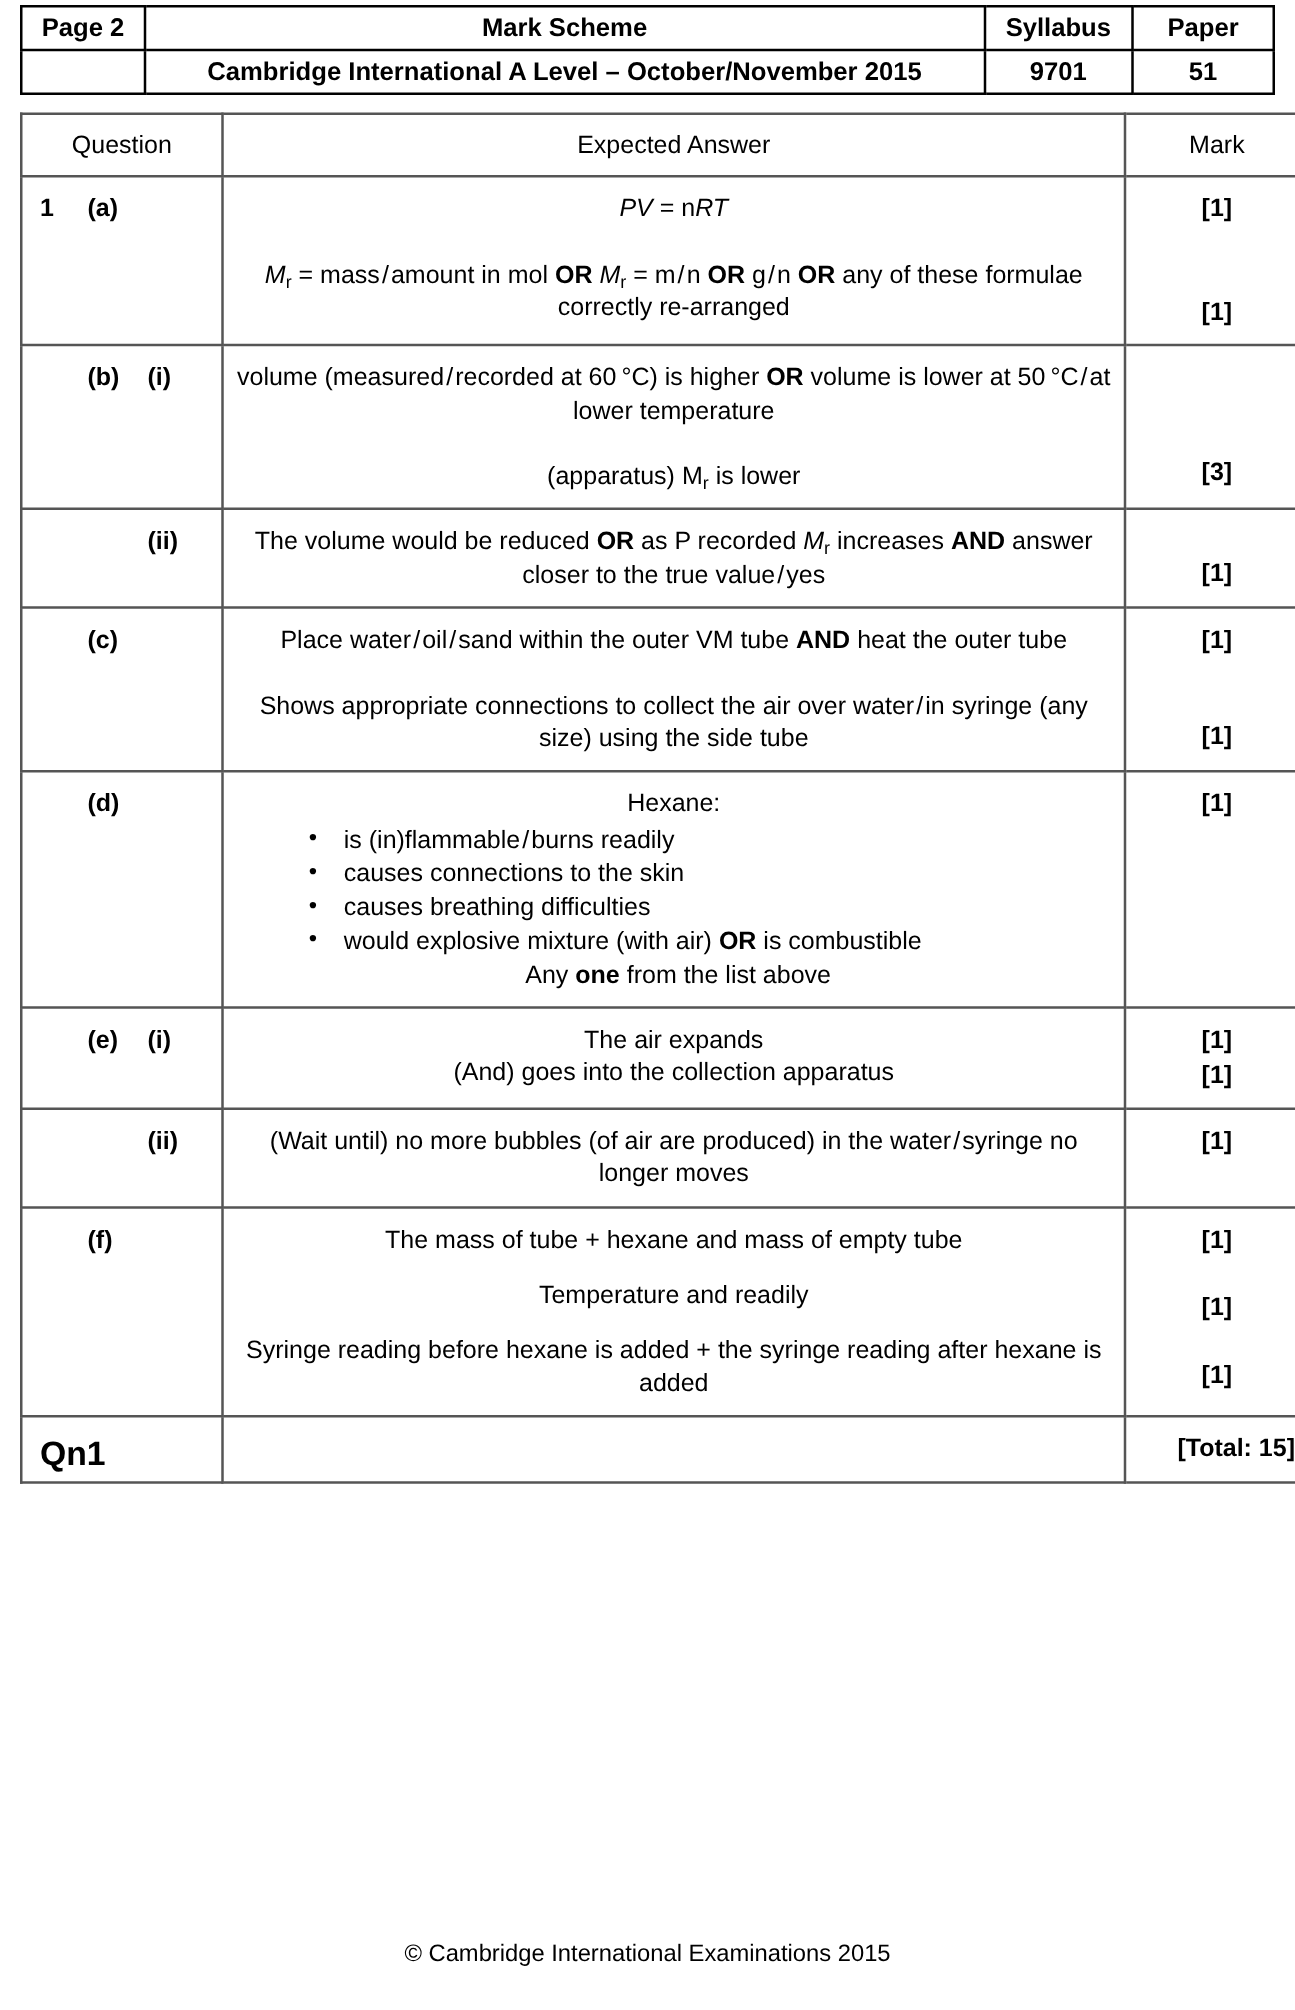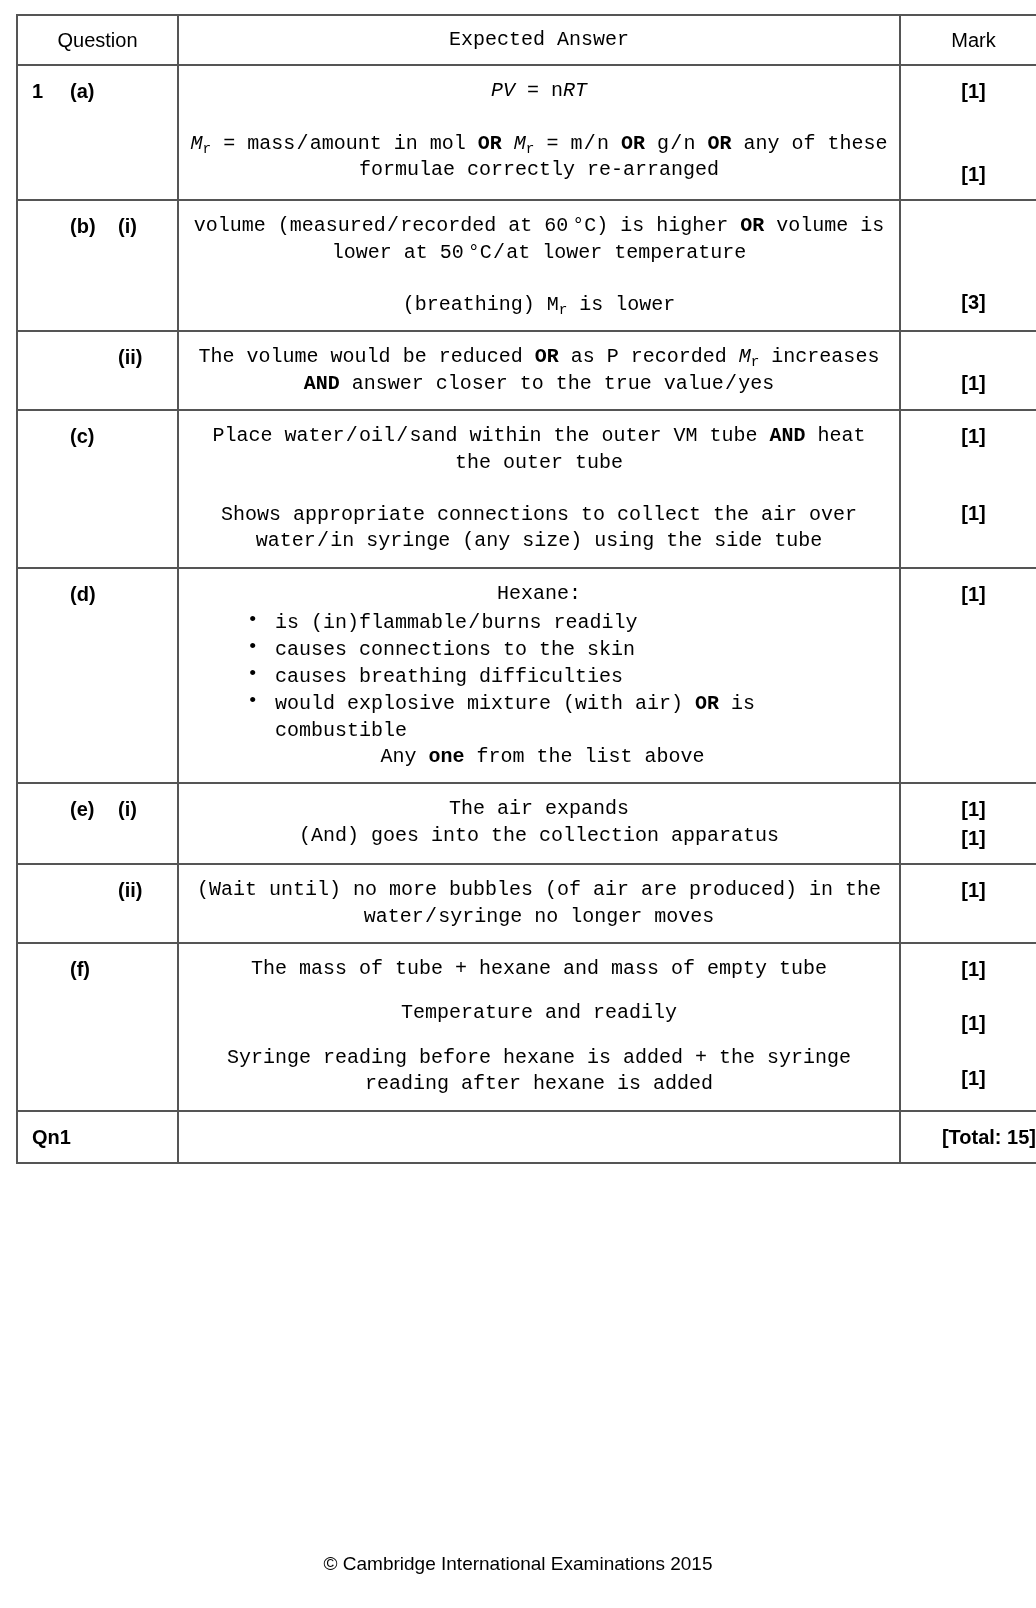--- a/index.html
+++ b/index.html
@@ -54,21 +54,21 @@
     margin-top: 14px;
   }
   table.ms-table td {
     border: 2px solid #555;
     vertical-align: top;
     font-size: 20px;
     line-height: 1.32;
     padding: 12px 10px 12px 10px;
   }
   .c-question { width: 139px; }
-  .c-answer   { width: 700px; font-family: Liberation Mono, monospace; }
+  .c-answer   { width: 700px; }
   .c-mark     { width: 125px; }
 
   thead td {
     text-align: center;
     font-size: 20.5px;
     padding-top: 11px !important;
     padding-bottom: 11px !important;
     vertical-align: middle !important;
     margin-top: 20px;
   }
@@ -119,39 +119,55 @@
   ul.bullets li::before {
     content: "\2022";
     position: absolute;
     left: 0;
     top: -1px;
     font-size: 19px;
   }
   .any-one { margin-top: 2px; padding-left: 7px; }
 
   .qn-row td { padding-top: 12px; padding-bottom: 12px; }
-  .qn-label { font-weight: bold; font-size: 20px; }
+  .qn-label { font-weight: bold; font-size: 27px; }
   .total { font-weight: bold; font-size: 20.5px; text-align: right; padding-right: 4px; }
 
   
   .footer {
     position: absolute;
     left: 0;
     top: 1553px;
     width: 1036px;
     text-align: center;
     font-size: 19px;
     font-weight: normal;
   }
 </style>
 </head>
 <body>
 
 <div class="page">
 
+  <table class="header-table">
+    <tbody>
+      <tr>
+        <td class="col-page">Page 2</td>
+        <td class="col-mid">Mark Scheme</td>
+        <td class="col-syl">Syllabus</td>
+        <td class="col-paper">Paper</td>
+      </tr>
+      <tr>
+        <td class="col-page">&nbsp;</td>
+        <td class="col-mid">Cambridge International A Level – October/November 2015</td>
+        <td class="col-syl">9701</td>
+        <td class="col-paper">51</td>
+      </tr>
+    </tbody>
+  </table>
 
   <table class="ms-table">
     <thead>
       <tr>
         <td class="c-question">Question</td>
         <td class="c-answer">Expected Answer</td>
         <td class="c-mark">Mark</td>
       </tr>
     </thead>
     <tbody>
@@ -180,21 +196,21 @@
         <td class="c-question">
           <div class="qwrap">
             <span class="q-part">(b)</span>
             <span class="q-sub">(i)</span>
           </div>
         </td>
         <td class="c-answer">
           <div class="ans">
             <p><span>volume (measured / recorded at 60 °C) is higher </span><b class="bld">OR</b><span> volume is lower at 50 °C / at lower temperature</span></p>
             <div class="gap-lg"></div>
-            <p><span>(breathing) M</span><sub>r</sub><span> is lower</span></p>
+            <p><span>(apparatus) M</span><sub>r</sub><span> is lower</span></p>
           </div>
         </td>
         <td class="c-mark mark-cell">
           <span class="m push-b">[3]</span>
         </td>
       </tr>
 
       <tr>
         <td class="c-question">
           <div class="qwrap">

